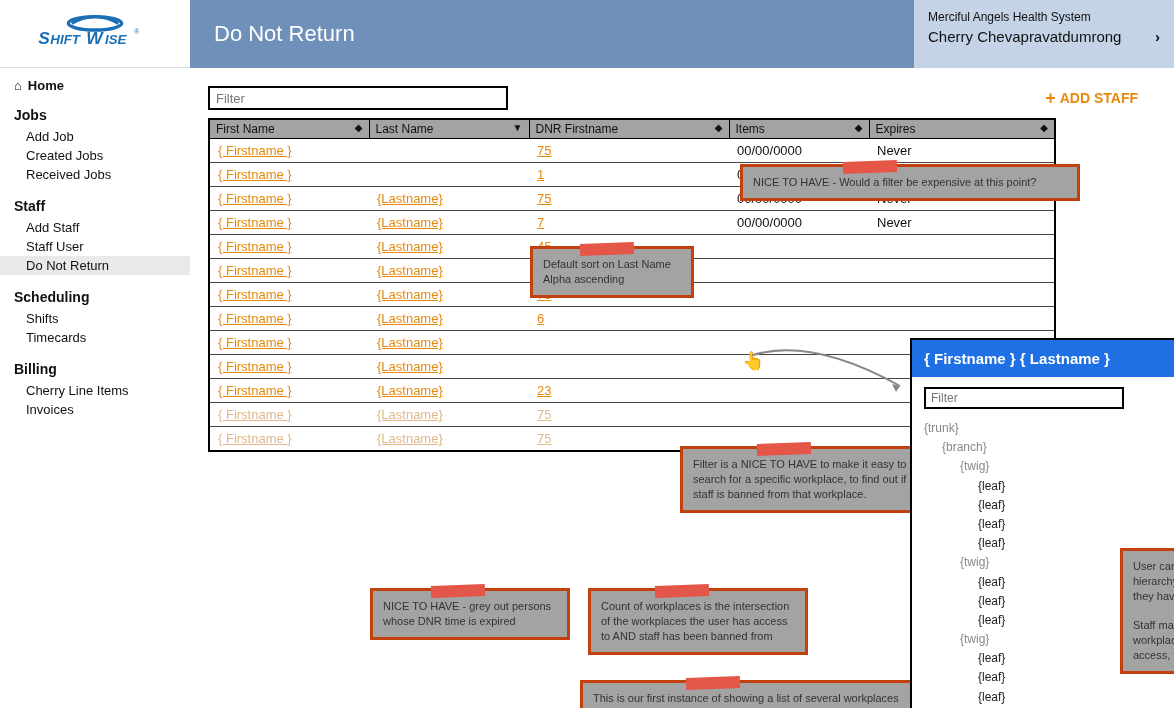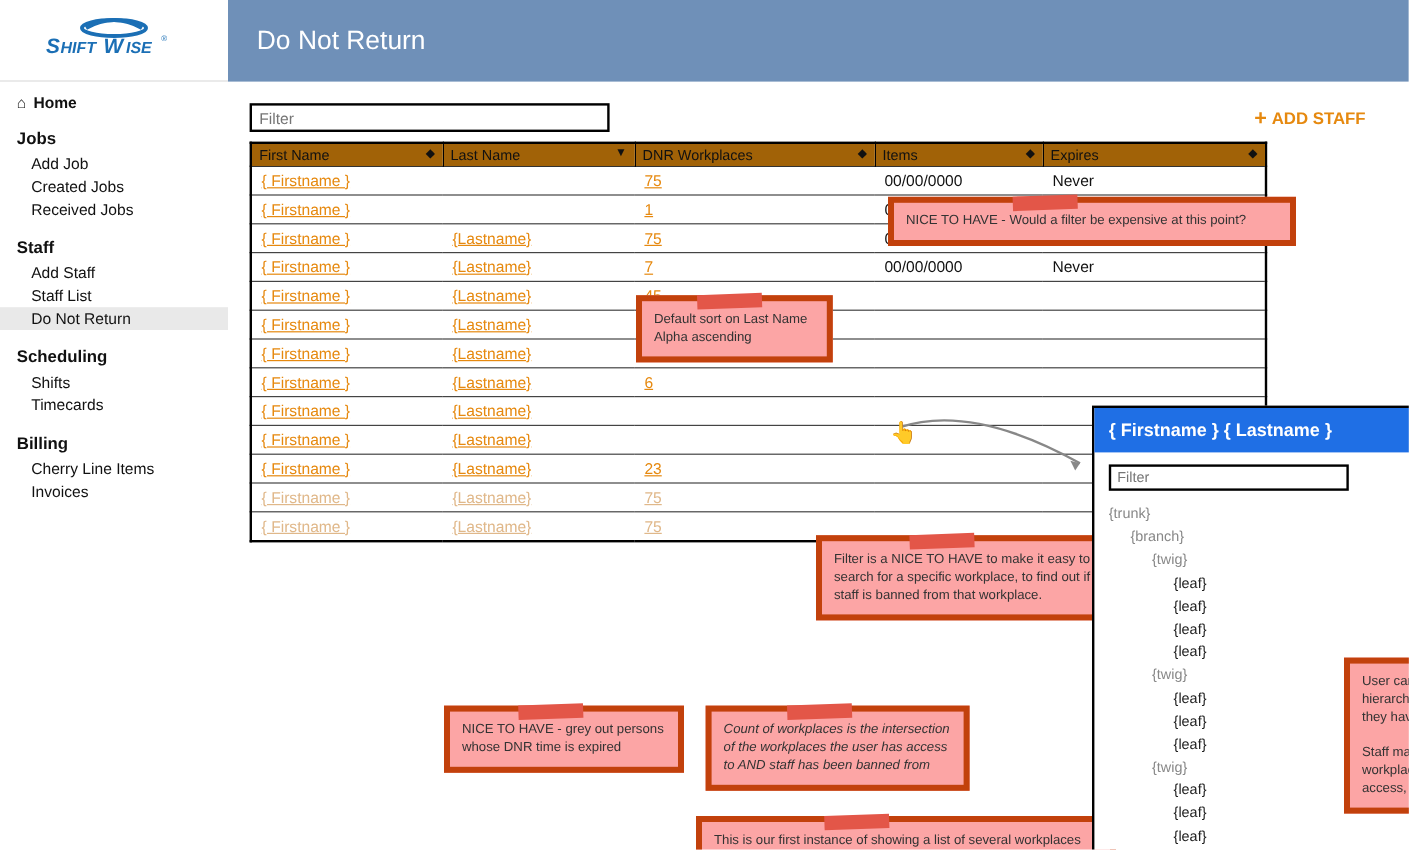--- a/index.html
+++ b/index.html
@@ -17,40 +17,40 @@
   .sidebar .nav-head { font-weight: bold; font-size: 14px; margin-bottom: 4px; margin-top: 12px; }
   .sidebar .nav-item { font-size: 13px; padding: 2px 0 2px 12px; cursor: pointer; }
   .sidebar .nav-item.active { background: #e9e9e9; margin-left: -14px; padding-left: 26px; }
   .sidebar .home-row { font-weight: bold; display:flex; align-items:center; gap:6px; margin-bottom: 14px; }
   .main { flex: 1; padding: 18px 36px 40px 18px; position: relative; min-height: 640px; }
   .toolbar-row { display: flex; align-items: center; gap: 20px; margin-bottom: 8px; position: relative; }
   .filter-input { width: 300px; height: 24px; border: 2px solid #000; padding: 1px 6px; font-family: inherit; font-size: 13px; }
   .add-staff { margin-left: auto; color: #e6890f; font-weight: bold; font-size: 14px; display:flex; align-items:center; gap:4px; cursor: pointer; }
   .add-staff .plus { color: #e6890f; font-size: 18px; font-weight: bold; }
   table.grid { width: 848px; border-collapse: collapse; border: 2px solid #000; }
-  table.grid th { background: #a16207; border: 1px solid #000; font-weight: normal; font-size: 12px; text-align: left; padding: 2px 6px; position: relative; }
+  table.grid th { background: #a3a3a3; border: 1px solid #000; font-weight: normal; font-size: 12px; text-align: left; padding: 2px 6px; position: relative; }
   table.grid th .sort { float: right; font-size: 10px; }
   table.grid td { border-bottom: 1px solid #444; border-right: none; padding: 4px 8px; font-size: 13px; }
   table.grid td.lnk { color: #e6890f; text-decoration: underline; cursor: pointer; }
   table.grid tr.dim td { color: #bbb; }
   table.grid tr.dim td.lnk { color: #e0b88a; }
   .panel { position: absolute; left: 720px; top: 270px; width: 280px; height: 420px; background: #fff; border: 2px solid #000; box-shadow: 4px 4px 0 rgba(0,0,0,.25); z-index: 30; display:flex; flex-direction:column; }
   .panel-head { background: #1f6fe5; color:#fff; font-weight:bold; padding: 10px 12px; font-size: 15px; }
   .panel-body { padding: 10px 12px; flex:1; position:relative; overflow:auto; }
   .panel-body input { width: 200px; height: 22px; border: 2px solid #000; padding: 1px 5px; font-family: inherit; font-size: 12px; }
   .tree { margin-top: 10px; font-size: 12px; color: #888; }
   .tree .n { line-height: 1.6; }
   .tree .leaf { color: #222; }
-  .sticky { position: absolute; background: #fca5a5; border: 5px solid #c2410c; padding: 8px 10px; font-size: 11px; line-height: 1.35; z-index: 20; font-family: "Trebuchet MS", sans-serif; color:#333; }
+  .sticky { position: absolute; background: #a3a3a3; border: 3px solid #c2410c; padding: 8px 10px; font-size: 11px; line-height: 1.35; z-index: 20; font-family: "Trebuchet MS", sans-serif; color:#333; }
   .sticky::before { content:""; position:absolute; top:-6px; left:30%; width:54px; height:12px; background:#e35648; transform:rotate(-2deg); }
   .sticky.s-filter-top { left: 550px; top: 96px; width: 340px; }
   .sticky.s-sort { left: 340px; top: 178px; width: 164px; }
   .sticky.s-filter-panel { left: 490px; top: 378px; width: 254px; }
   .sticky.s-greyout { left: 180px; top: 520px; width: 200px; }
-  .sticky.s-count { left: 398px; top: 520px; width: 220px; font-style: italic; }
+  .sticky.s-count { left: 398px; top: 520px; width: 220px; }
   .sticky.s-firstlist { left: 390px; top: 612px; width: 350px; }
   .sticky.s-access { left: 930px; top: 480px; width: 230px; z-index: 40; }
   .cursor-hand { position:absolute; left:552px; top:282px; z-index:25; color:#2f72d4; font-size:18px; }
   .arrow-svg { position:absolute; left:550px; top:278px; width:180px; height:120px; z-index:22; pointer-events:none; }
 </style>
 </head>
 <body>
 
 <div class="topbar">
   <div class="logo-cell">
@@ -58,39 +58,46 @@
       <ellipse cx="105" cy="14" rx="40" ry="10" fill="none" stroke="#1b6fb5" stroke-width="5"></ellipse>
       <path d="M70 14 Q105 -6 140 14" fill="none" stroke="#1b6fb5" stroke-width="5"></path>
       <text x="20" y="45" font-family="Arial Black, sans-serif" font-size="26" font-style="italic" fill="#1b6fb5" font-weight="900">S</text>
       <text x="38" y="45" font-family="Arial Black, sans-serif" font-size="20" font-style="italic" fill="#1b6fb5" font-weight="900">HIFT</text>
       <text x="92" y="45" font-family="Arial Black, sans-serif" font-size="26" font-style="italic" fill="#1b6fb5" font-weight="900">W</text>
       <text x="120" y="45" font-family="Arial Black, sans-serif" font-size="20" font-style="italic" fill="#1b6fb5" font-weight="900">ISE</text>
       <text x="164" y="30" font-size="10" fill="#1b6fb5">®</text>
     </svg>
   </div>
   <div class="title-cell">Do Not Return</div>
+  <div class="user-cell">
+    <div class="org">Merciful Angels Health System</div>
+    <div class="name">
+      <span>Cherry Chevapravatdumrong</span>
+      <span style="font-weight:bold;">›</span>
+    </div>
+  </div>
 </div>
 
 <div class="shell">
   <div class="sidebar">
     <div class="home-row">
       <span>⌂</span>
       <span>Home</span>
     </div>
     <div id="nav-groups">
         <div class="nav-group">
           <div class="nav-head">Jobs</div>
           <div class="nav-item">Add Job</div>
           <div class="nav-item">Created Jobs</div>
           <div class="nav-item">Received Jobs</div>
         </div>
         <div class="nav-group">
           <div class="nav-head">Staff</div>
           <div class="nav-item">Add Staff</div>
-          <div class="nav-item">Staff List</div>
+          <div class="nav-item">Staff User</div>
           <div class="nav-item active">Do Not Return</div>
         </div>
         <div class="nav-group">
           <div class="nav-head">Scheduling</div>
           <div class="nav-item">Shifts</div>
           <div class="nav-item">Timecards</div>
         </div>
         <div class="nav-group">
           <div class="nav-head">Billing</div>
           <div class="nav-item">Cherry Line Items</div>
@@ -106,21 +113,21 @@
         <span class="plus">+</span>
         <span>ADD STAFF</span>
       </div>
     </div>
 
     <table class="grid">
       <thead>
         <tr>
           <th style="width:160px"><span>First Name</span><span class="sort">◆</span></th>
           <th style="width:160px"><span>Last Name</span><span class="sort">▼</span></th>
-          <th style="width:200px"><span>DNR Workplaces</span><span class="sort">◆</span></th>
+          <th style="width:200px"><span>DNR Firstname</span><span class="sort">◆</span></th>
           <th style="width:140px"><span>Items</span><span class="sort">◆</span></th>
           <th><span>Expires</span><span class="sort">◆</span></th>
         </tr>
       </thead>
       <tbody id="grid-body">
           <tr>
             <td class="lnk">{ Firstname }</td>
             <td></td>
             <td class="lnk">75</td>
             <td>00/00/0000</td>

